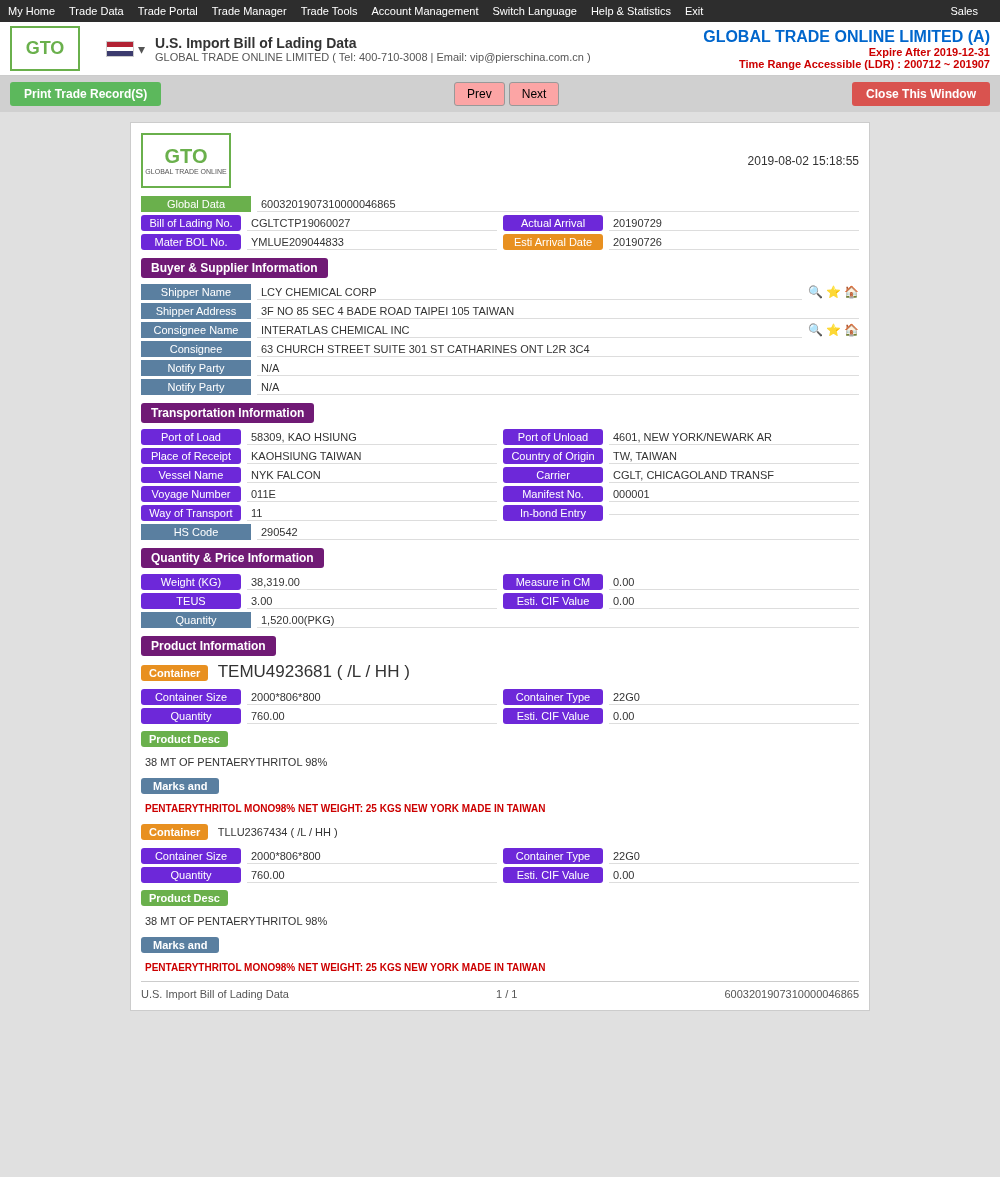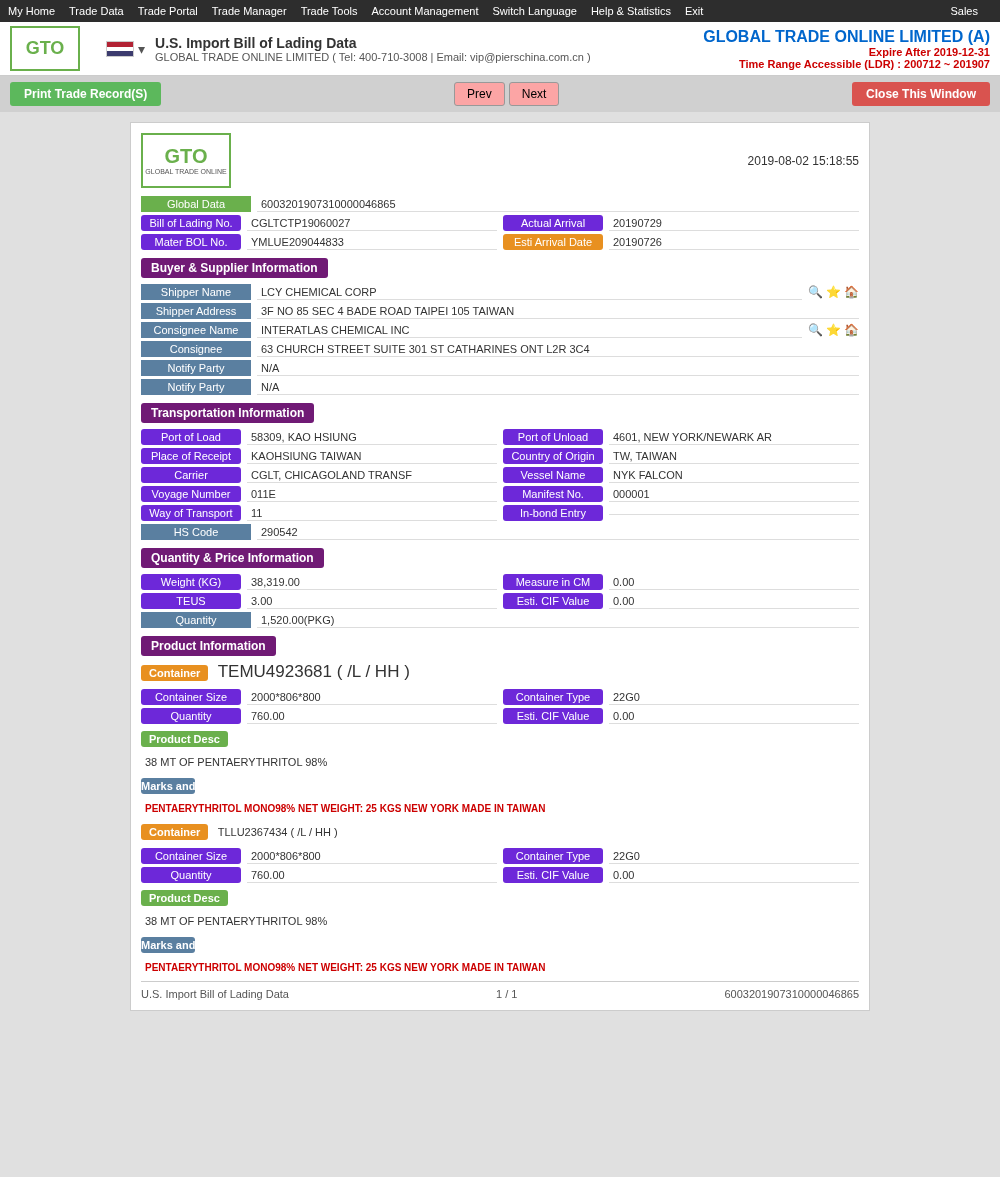--- a/index.html
+++ b/index.html
@@ -36,21 +36,21 @@
     .record-datetime { font-size: 12px; color: #333; }
 
     
     .section-header { background: #701a75; color: #fff; padding: 3px 10px; border-radius: 3px; font-size: 12px; font-weight: bold; margin-bottom: 6px; display: inline-block; }
 
     
     .container-header { background: #e89020; color: #fff; padding: 2px 8px; border-radius: 3px; font-size: 11px; font-weight: bold; display: inline-block; margin-bottom: 4px; }
 
     
     .product-desc-header { background: #6ab04c; color: #fff; padding: 2px 8px; border-radius: 3px; font-size: 11px; font-weight: bold; display: inline-block; margin: 4px 0; }
-    .marks-header { background: #5a7fa0; color: #fff; padding: 2px 0; border-radius: 3px; font-size: 11px; font-weight: bold; display: inline-block; margin: 4px 0; }
+    .marks-header { background: #5a7fa0; color: #fff; padding: 2px 12px; border-radius: 3px; font-size: 11px; font-weight: bold; display: inline-block; margin: 4px 0; }
 
     
     .record-footer { display: flex; justify-content: space-between; align-items: center; border-top: 1px solid #ccc; padding-top: 6px; margin-top: 6px; font-size: 11px; color: #555; }
     
     .page-wrapper { background: #e0e0e0; padding: 10px 0; min-height: 100vh; }
     
     .white-card { background: #fff; border: 1px solid #ccc; padding: 10px; width: 740px; margin: 0 auto 8px; }
 
     .row-item { display: flex; align-items: center; margin-bottom: 3px; }
     .row-item .lbl { background: #5a7fa0; color: #fff; padding: 2px 6px; border-radius: 0; font-size: 11px; min-width: 110px; text-align: center; margin-right: 6px; flex-shrink: 0; }
@@ -213,26 +213,26 @@
         <span class="val">KAOHSIUNG TAIWAN</span>
       </div>
       <div class="half">
         <span class="lbl">Country of Origin</span>
         <span class="val">TW, TAIWAN</span>
       </div>
     </div>
 
     <div class="two-field">
       <div class="half">
+        <span class="lbl">Vessel Name</span>
+        <span class="val">NYK FALCON</span>
+      </div>
+      <div class="half">
         <span class="lbl">Carrier</span>
         <span class="val">CGLT, CHICAGOLAND TRANSF</span>
-      </div>
-      <div class="half">
-        <span class="lbl">Vessel Name</span>
-        <span class="val">NYK FALCON</span>
       </div>
     </div>
 
     <div class="two-field">
       <div class="half">
         <span class="lbl">Voyage Number</span>
         <span class="val">011E</span>
       </div>
       <div class="half">
         <span class="lbl">Manifest No.</span>

